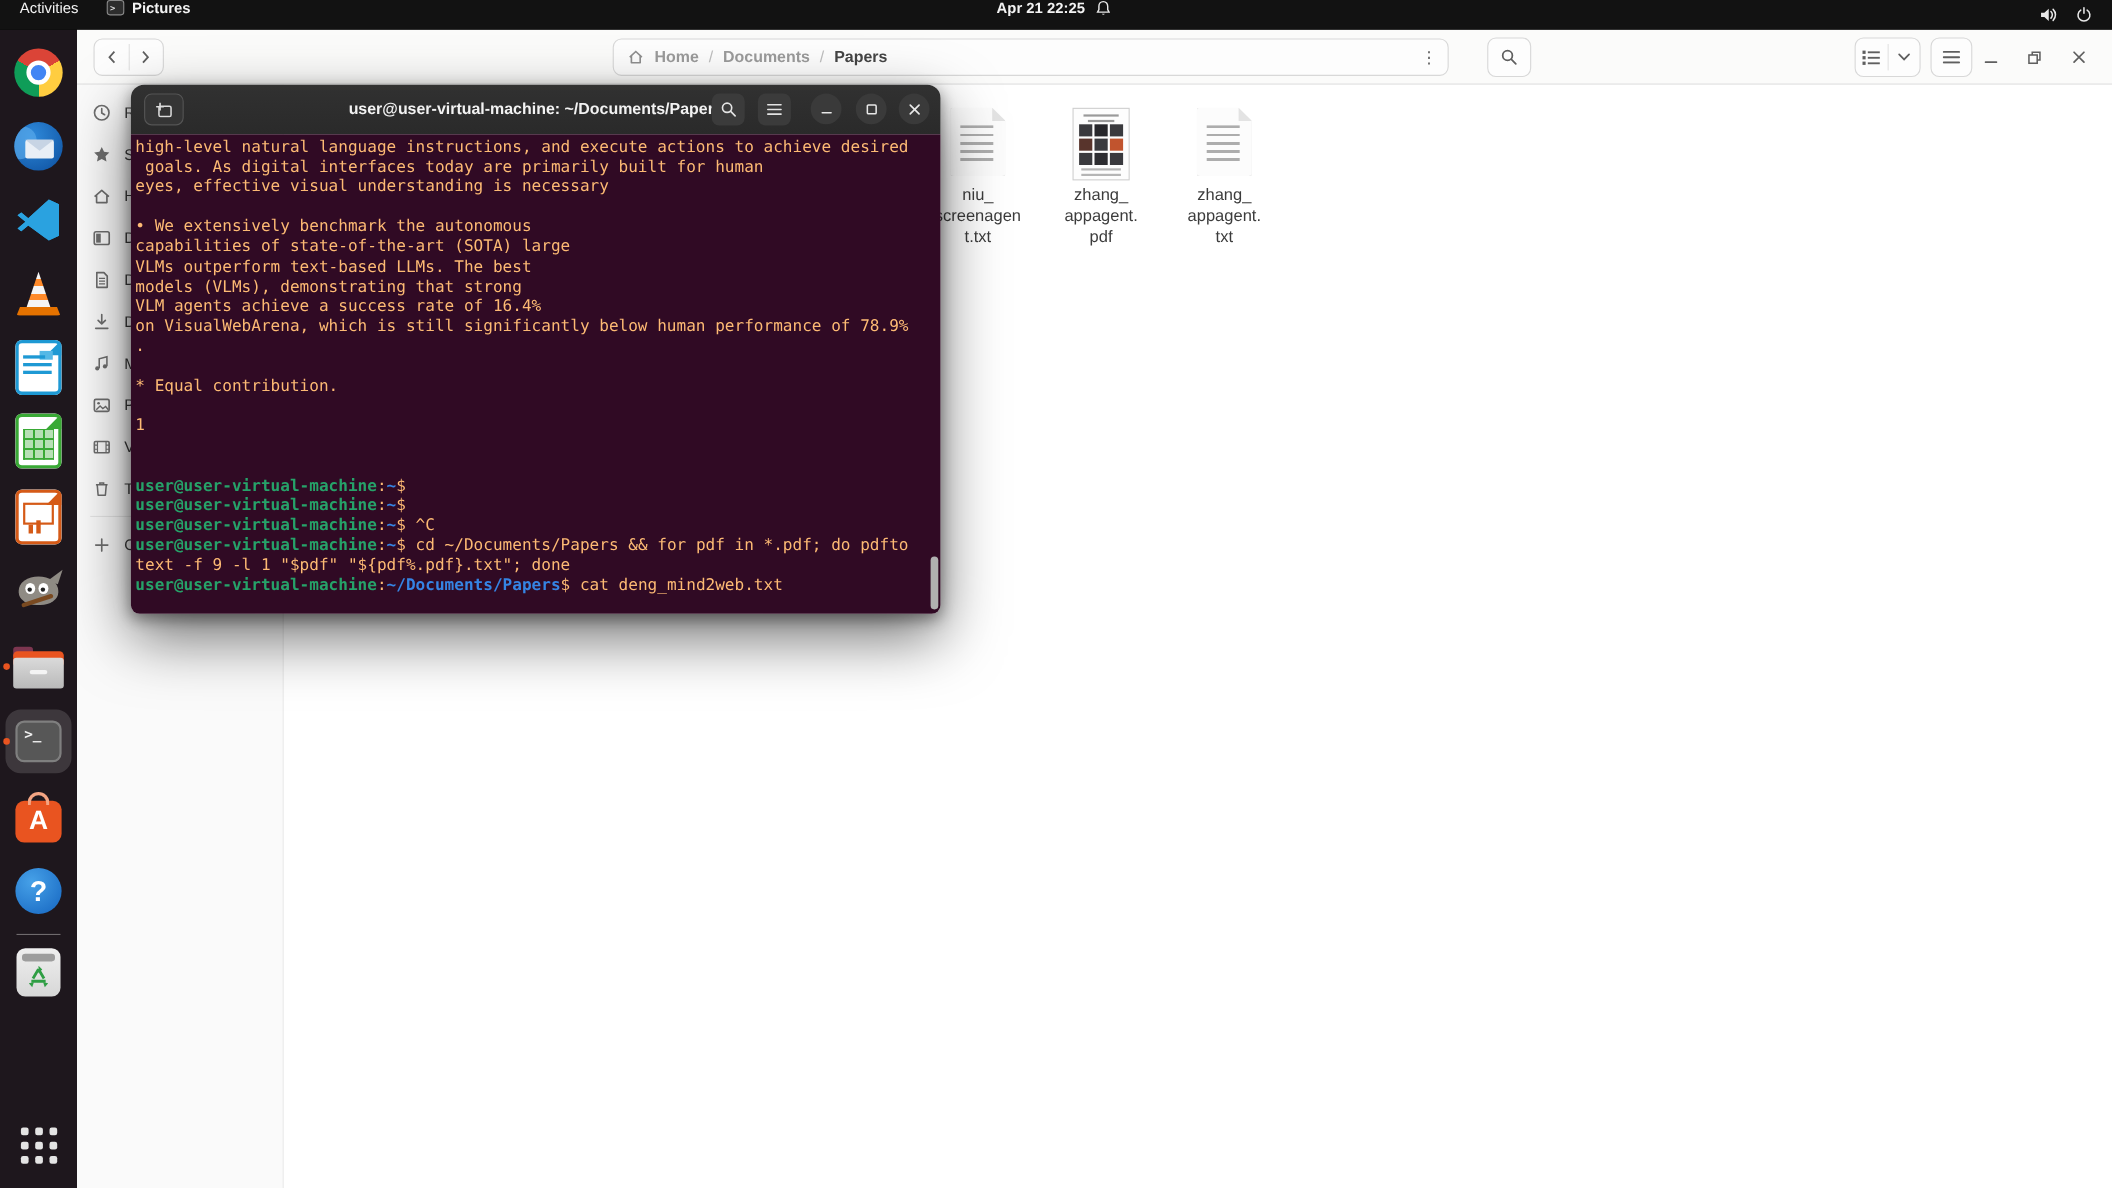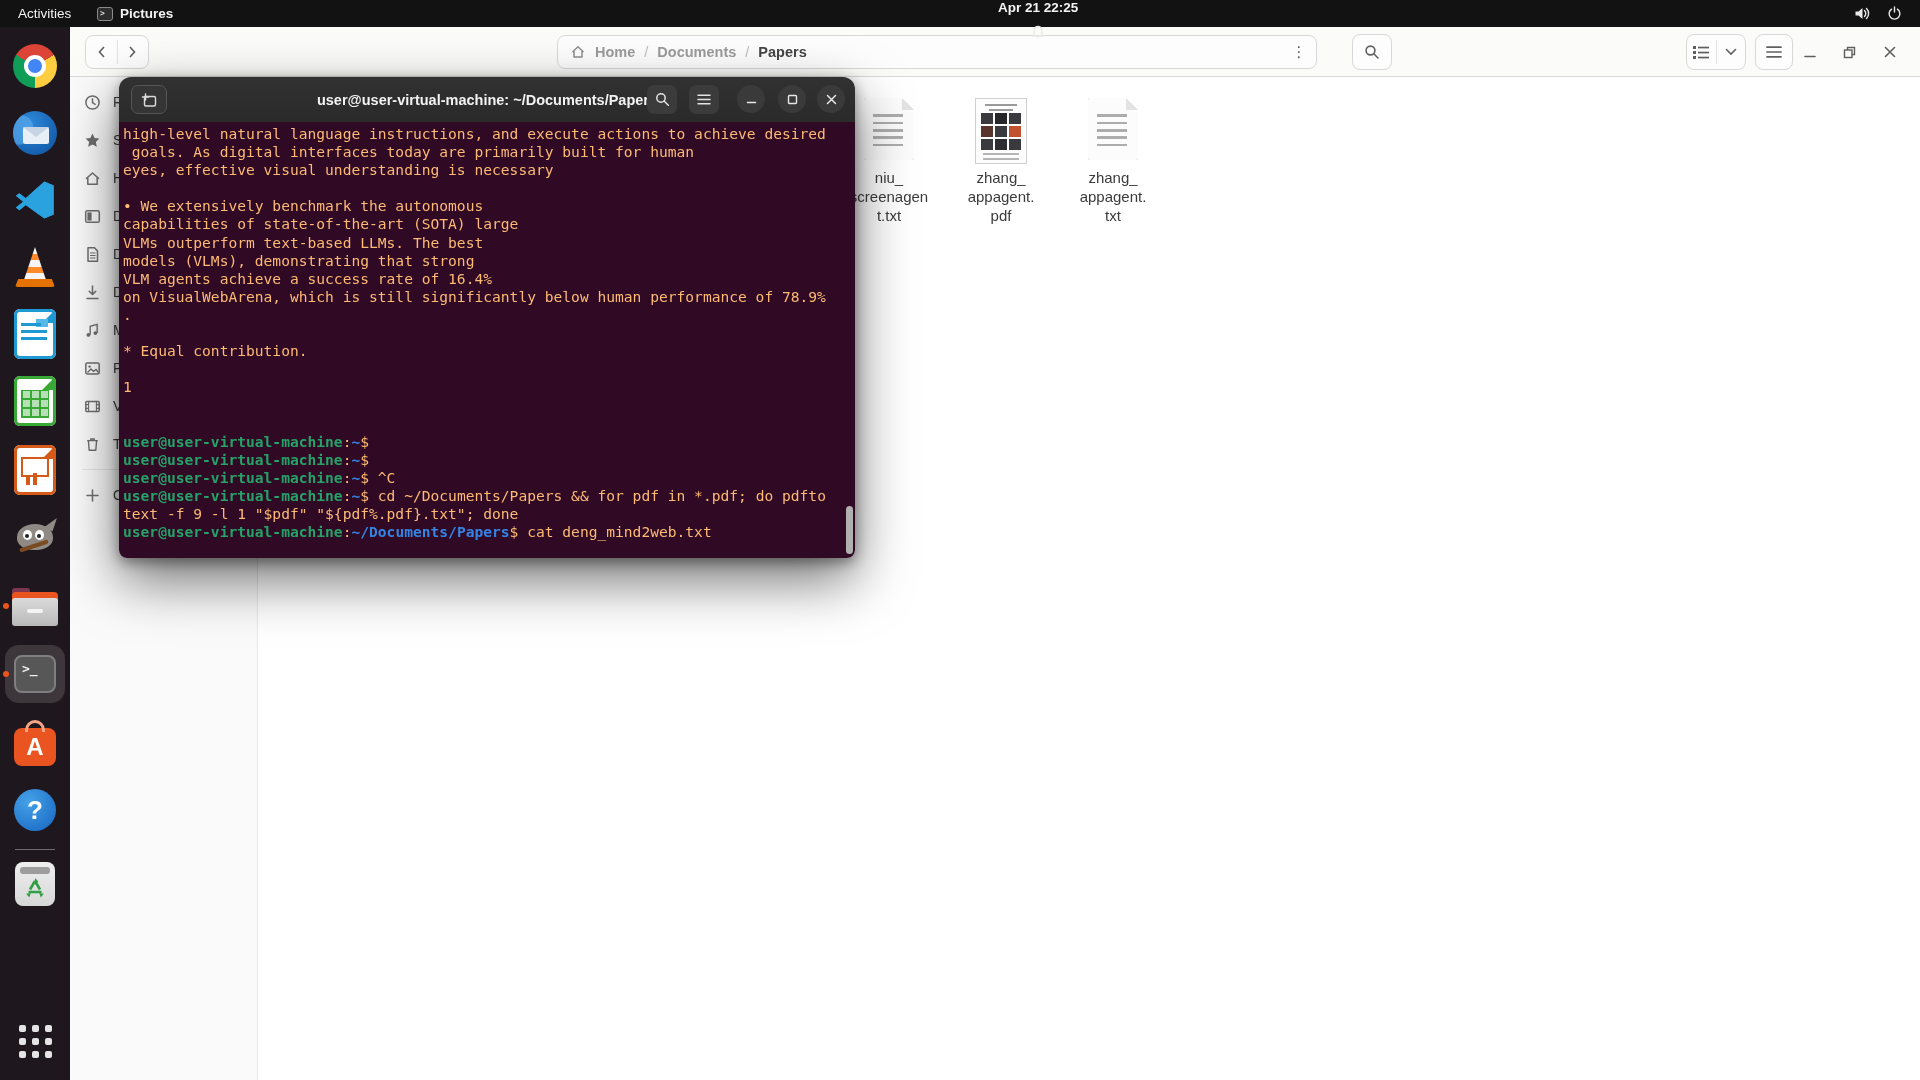--- a/index.html
+++ b/index.html
@@ -2,27 +2,27 @@
 <html><head>
 <meta charset="utf-8">
 <style>
   * { margin:0; padding:0; box-sizing:border-box; }
   html,body { width:1920px; height:1080px; overflow:hidden; background:#000;
     font-family:"Liberation Sans","DejaVu Sans",sans-serif; }
 
   
   .topbar { position:absolute; left:0; top:0; width:1920px; height:27px; background:#121212;
     color:#f3f3f3; font-size:13.5px; z-index:50; }
-  .tb-item { position:absolute; top:0; height:27px; display:flex; align-items:center; gap:7px; }
+  .tb-item { position:absolute; top:0; height:27px; display:flex; align-items:flex-start; gap:7px; }
   .tb-activities { left:18px; }
   .tb-app { left:97px; font-weight:bold; }
   .tb-appicon { width:16px; height:14px; background:#2d2d2d; border:1px solid #8a8a8a; border-radius:3px;
     color:#ddd; font-family:"DejaVu Sans Mono",monospace; font-size:8px; font-weight:bold;
     display:flex; align-items:center; justify-content:flex-start; padding-left:2px; }
-  .tb-clock { left:998px; font-weight:bold; gap:10px;flex-direction:column; }
+  .tb-clock { left:906px; font-weight:bold; gap:10px; }
   .tb-status { right:18px; position:absolute; top:0; height:27px; display:flex; gap:16px; align-items:center; }
   .tb-ic svg { display:block; }
 
   
   .dock { position:absolute; left:0; top:27px; width:70px; height:1053px; background:#1e171d; z-index:40; }
   .dock-item { position:absolute; left:11px; width:48px; height:48px; display:flex;
     align-items:center; justify-content:center; }
   .dock-dot { position:absolute; left:-8px; top:50%; margin-top:-3px; width:6px; height:6px;
     border-radius:50%; background:#E95420; }
   .dock-active { position:absolute; left:-6px; top:-5px; width:60px; height:58px;

